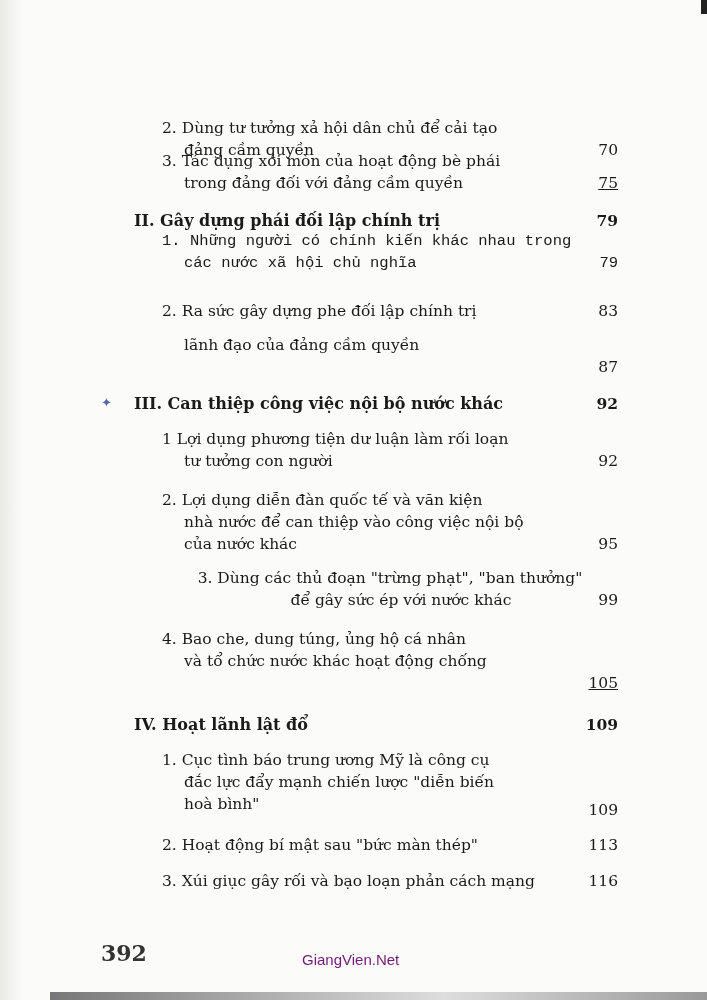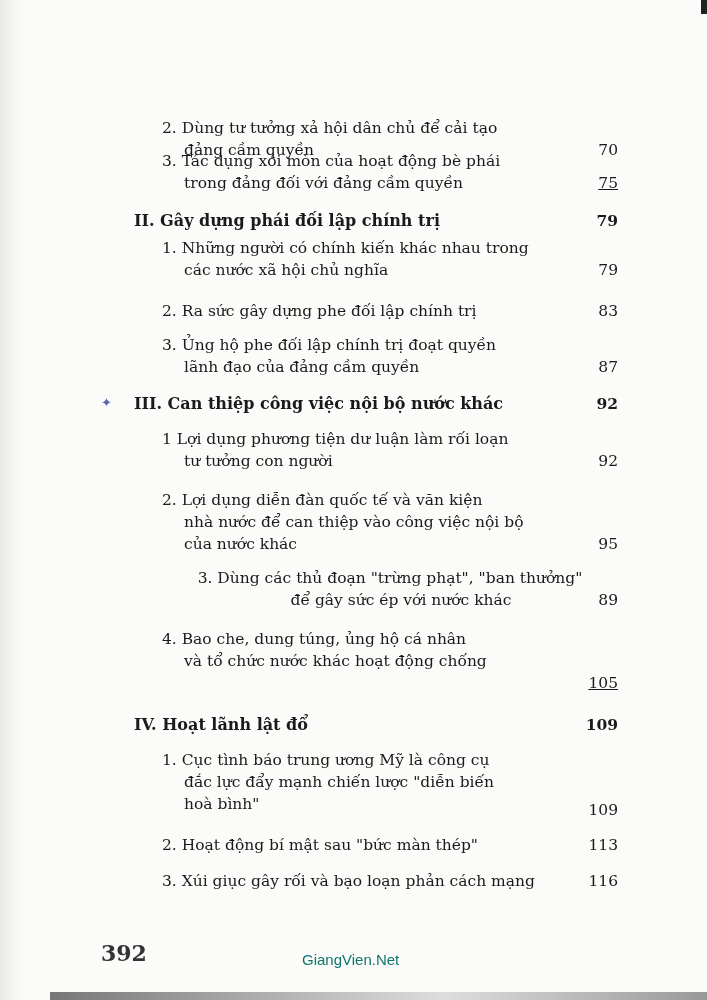--- a/index.html
+++ b/index.html
@@ -18,21 +18,21 @@
     .entry .line { white-space: nowrap; }
     .entry .page { position: absolute; right: 0; font-size: 15.5px; }
     .section { font-weight: bold; font-size: 16px; }
     .sub .cont { padding-left: 22px; }
     .pagenum {
       position: absolute; left: 101px; top: 940px;
       font-weight: bold; font-size: 22px; color: #333;
     }
     .watermark {
       position: absolute; left: 302px; top: 951px;
-      font-family: "Liberation Sans", sans-serif; font-size: 15px; color: #0f766e;
+      font-family: "Liberation Sans", sans-serif; font-size: 15px; color: #701a75;
     }
     .bottom-strip {
       position: absolute; left: 50px; top: 992px; width: 657px; height: 8px;
       background: linear-gradient(to right, #777, #aaa 30%, #ddd 60%, #999);
     }
     .corner-mark {
       position: absolute; right: 0; top: 0; width: 6px; height: 14px; background: #222;
     }
     .star-mark {
       position: absolute; left: 101px; top: 395px; font-size: 13px; color: #5566aa;
@@ -57,33 +57,32 @@
     <div class="line">3. Tác dụng xói mòn của hoạt động bè phái</div>
     <div class="line cont">trong đảng đối với đảng cầm quyền</div>
     <span class="page" style="top:22px;text-decoration:underline;">75</span>
   </div>
 
   <div class="entry section" style="left:134px; top:210px; width:484px;">
     <div class="line">II. Gây dựng phái đối lập chính trị</div>
     <span class="page" style="top:0;">79</span>
   </div>
 
-  <div class="entry sub" style="left:162px; top:237px; width:456px;">
+  <div class="entry sub" style="left:162px; top:230px; width:456px;font-family:Liberation Mono, monospace;">
     <div class="line">1. Những người có chính kiến khác nhau trong</div>
     <div class="line cont">các nước xã hội chủ nghĩa</div>
     <span class="page" style="top:22px;">79</span>
   </div>
 
   <div class="entry sub" style="left:162px; top:300px; width:456px;">
     <div class="line">2. Ra sức gây dựng phe đối lập chính trị</div>
     <span class="page" style="top:0;">83</span>
   </div>
 
   <div class="entry sub" style="left:162px; top:334px; width:456px;">
-    <div class="line">3. Ủng hộ phe đối lập chính trị đoạt quyền</div>
     <div class="line cont">lãnh đạo của đảng cầm quyền</div>
     <span class="page" style="top:22px;">87</span>
   </div>
 
   <div class="entry section" style="left:134px; top:393px; width:484px;">
     <div class="line">III. Can thiệp công việc nội bộ nước khác</div>
     <span class="page" style="top:0;">92</span>
   </div>
 
   <div class="entry sub" style="left:162px; top:428px; width:456px;">
@@ -95,21 +94,21 @@
   <div class="entry sub" style="left:162px; top:489px; width:456px;">
     <div class="line">2. Lợi dụng diễn đàn quốc tế và văn kiện</div>
     <div class="line cont">nhà nước để can thiệp vào công việc nội bộ</div>
     <div class="line cont">của nước khác</div>
     <span class="page" style="top:44px;">95</span>
   </div>
 
   <div class="entry sub" style="left:162px; top:567px; width:456px;text-align:center;">
     <div class="line">3. Dùng các thủ đoạn "trừng phạt", "ban thưởng"</div>
     <div class="line cont">để gây sức ép với nước khác</div>
-    <span class="page" style="top:22px;">89</span>
+    <span class="page" style="top:22px;">99</span>
   </div>
 
   <div class="entry sub" style="left:162px; top:628px; width:456px;">
     <div class="line">4. Bao che, dung túng, ủng hộ cá nhân</div>
     <div class="line cont">và tổ chức nước khác hoạt động chống</div>
     <span class="page" style="top:44px;text-decoration:underline;">105</span>
   </div>
 
   <div class="entry section" style="left:134px; top:714px; width:484px;">
     <div class="line">IV. Hoạt lãnh lật đổ</div>

